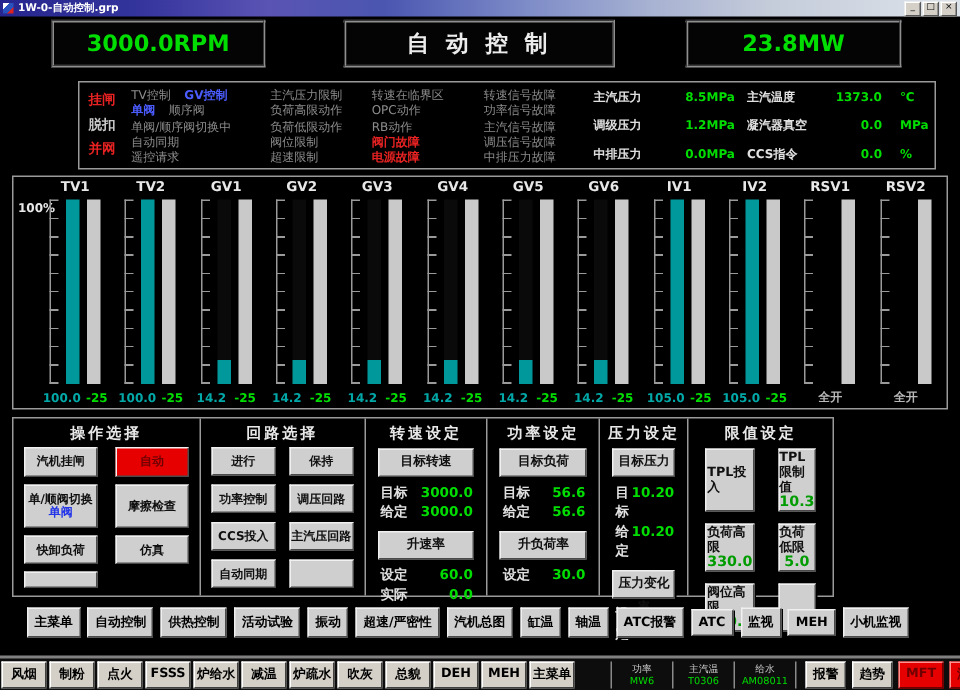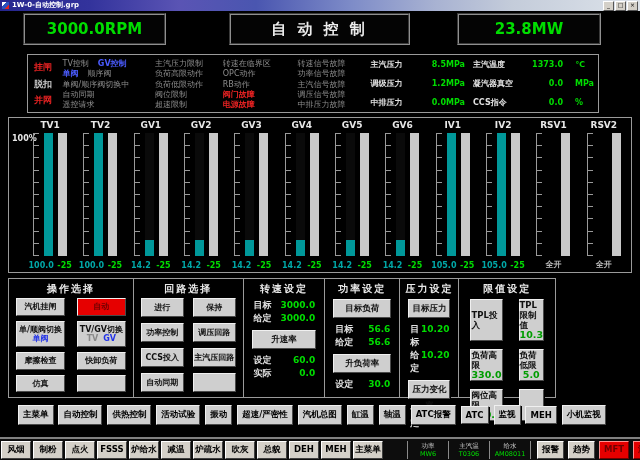--- a/index.html
+++ b/index.html
@@ -8,25 +8,25 @@
   
   .titlebar{position:absolute;top:0;left:0;right:0;height:11px;display:flex;align-items:center;padding:0 2px;
     background:linear-gradient(90deg,#26268e 0%,#33339c 14%,#5a54b4 28%,#4a56b0 40%,#7e8cc8 55%,#a8b2d2 68%,#c4ccda 80%,#dde3ea 100%);}
   .app-icon{width:7px;height:7px;margin-right:3px;background:linear-gradient(135deg,#fff 0 30%,#2a52be 30% 70%,#d22 70%);flex:none;}
   .titlebar .title{color:#fff;font-size:7px;font-weight:bold;line-height:11px;white-space:nowrap;flex:1;}
   .wbtn{width:9px;height:8px;background:#d4d0c8;border:1px solid;border-color:#fff #555 #555 #fff;
     font-size:6px;line-height:6px;color:#000;text-align:center;margin-left:1px;flex:none;}
   
   .readout{position:absolute;top:13px;height:32px;background:#040404;border:2px groove #8f8f8f;
     display:flex;align-items:center;justify-content:center;font-weight:bold;box-sizing:border-box;}
-  #speed-readout{left:23px;width:143px;color:#00dd00;font-size:15px;}
+  #speed-readout{left:34px;width:143px;color:#00dd00;font-size:15px;}
   #mode-readout{left:229px;width:181px;color:#ececec;font-size:15px;letter-spacing:3px;}
   #power-readout{left:457px;width:144px;color:#00dd00;font-size:15px;}
   
-  .status-panel{position:absolute;top:54px;left:27px;width:572px;height:59px;border:1px solid #9a9a9a;
+  .status-panel{position:absolute;top:54px;left:52px;width:572px;height:59px;border:1px solid #9a9a9a;
     box-sizing:border-box;display:flex;padding:4px 4px 3px 6px;font-size:8px;line-height:10.3px;}
   .scol{display:flex;flex-direction:column;}
   #trip-col{width:32px;justify-content:space-around;font-weight:bold;font-size:9px;}
   #mode-col{width:104px;}
   #limit-col{width:76px;}
   #fault-col{width:82px;}
   #misc-col{width:84px;}
   #pressure-col{width:106px;justify-content:space-between;padding:1px 8px 1px 0;}
   #temp-col{flex:1;justify-content:space-between;padding:1px 0;}
   .mrow{display:flex;gap:9px;}
@@ -386,27 +386,20 @@
           <div class="pbtn alarm">
             <span>自动</span>
           </div>
           <div class="pbtn">
             <span>单/顺阀切换</span>
             <span class="sub">
               <span class="sub-blue">单阀</span>
             </span>
           </div>
           <div class="pbtn">
-            <span>TV/GV切换</span>
-            <span class="sub">
-              <span class="sub-dim">TV</span>
-              <span class="sub-blue">GV</span>
-            </span>
-          </div>
-          <div class="pbtn">
             <span>摩擦检查</span>
           </div>
           <div class="pbtn">
             <span>快卸负荷</span>
           </div>
           <div class="pbtn">
             <span>仿真</span>
           </div>
           <div class="pbtn"></div>
         </div>
@@ -434,20 +427,21 @@
           </div>
           <div class="pbtn">
             <span>自动同期</span>
           </div>
           <div class="pbtn"></div>
         </div>
     </div>
 
     <div class="spanel" id="speed-panel">
       <div class="spanel-title">转速设定</div>
+      <div class="sp-btn">目标转速</div>
       <div class="sp-rows">
         <div class="sp-row">
             <span>目标</span>
             <span class="green">3000.0</span>
           </div>
         <div class="sp-row">
             <span>给定</span>
             <span class="green">3000.0</span>
           </div>
       </div>

